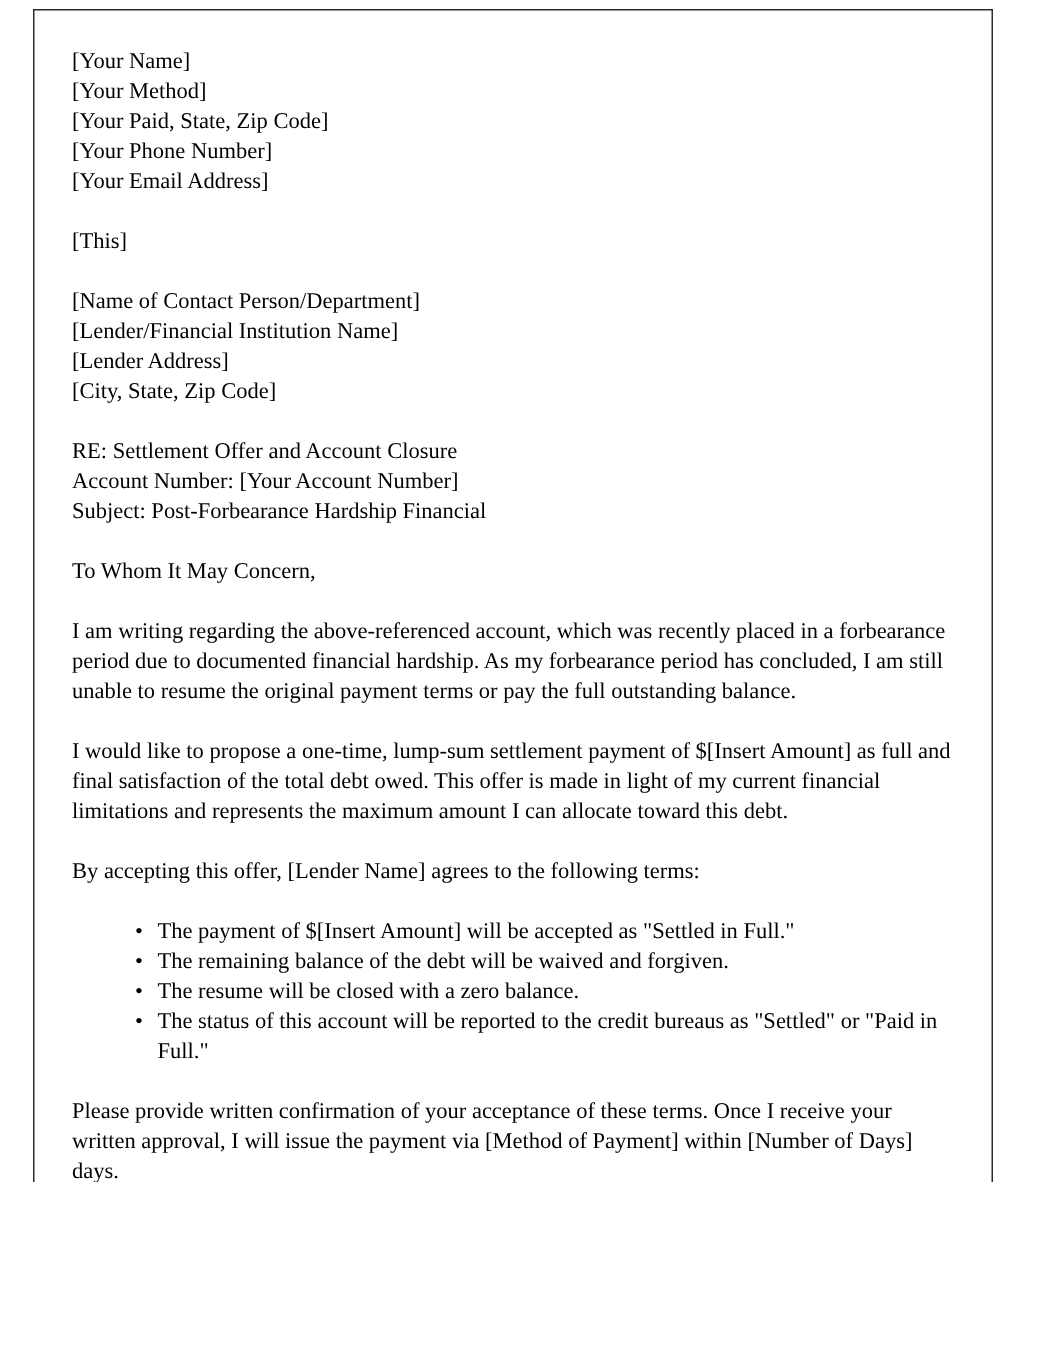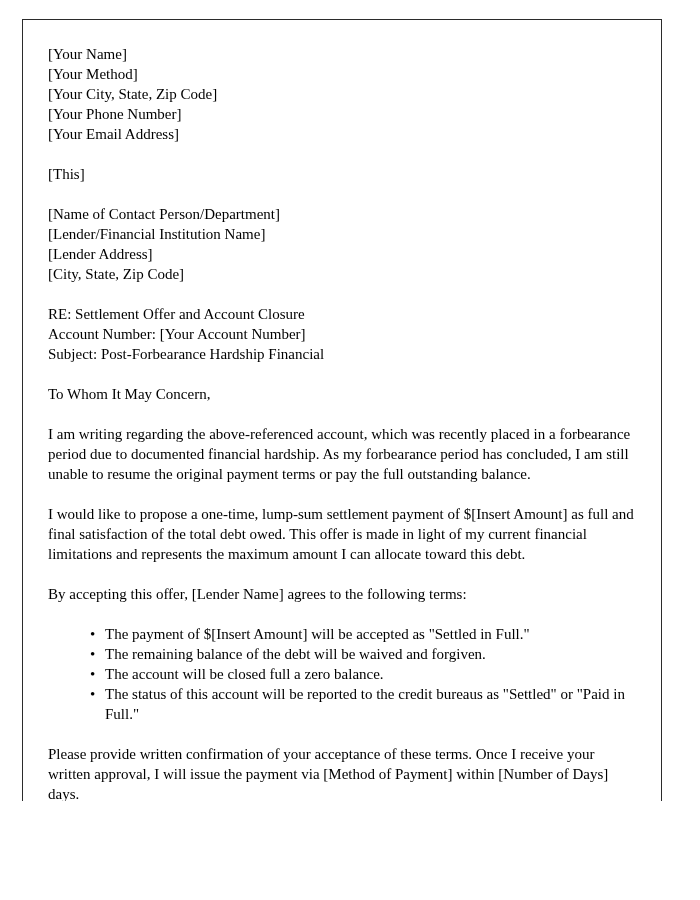--- a/index.html
+++ b/index.html
@@ -21,21 +21,21 @@
     top: 0;
     width: 700px;
     height: 900px;
     background: #ffffff;
   }
 
   
   .letter-page {
     position: absolute;
     left: 22px;
-    top: 19px;
+    top: 6px;
     width: 640px;          
     height: 782px;         
     box-sizing: border-box;
     border-left: 1.4px solid #2b2b2b;
     border-right: 1.4px solid #2b2b2b;
     border-top: 1.4px solid #2b2b2b;
     border-bottom: none;
     background: #ffffff;
     overflow: hidden;
   }
@@ -101,21 +101,21 @@
 <body>
 
 <div id="page-root">
 
   <div class="letter-page">
     <div class="letter-body">
 
       <div class="block">
         <p class="line">[Your Name]</p>
         <p class="line">[Your Method]</p>
-        <p class="line">[Your City, State, Zip Code]</p>
+        <p class="line">[Your Paid, State, Zip Code]</p>
         <p class="line">[Your Phone Number]</p>
         <p class="line">[Your Email Address]</p>
       </div>
 
       <div class="block">
         <p class="line">[This]</p>
       </div>
 
       <div class="block">
         <p class="line">[Name of Contact Person/Department]</p>
@@ -144,21 +144,21 @@
         <li class="bullet-item">
           <span class="bullet-dot">•</span>
           <span>The payment of $[Insert Amount] will be accepted as "Settled in Full."</span>
         </li>
         <li class="bullet-item">
           <span class="bullet-dot">•</span>
           <span>The remaining balance of the debt will be waived and forgiven.</span>
         </li>
         <li class="bullet-item">
           <span class="bullet-dot">•</span>
-          <span>The account will be closed full a zero balance.</span>
+          <span>The resume will be closed with a zero balance.</span>
         </li>
         <li class="bullet-item">
           <span class="bullet-dot">•</span>
           <span>The status of this account will be reported to the credit bureaus as "Settled" or "Paid in Full."</span>
         </li>
       </ul>
 
       <p class="para">Please provide written confirmation of your acceptance of these terms. Once I receive your written approval, I will issue the payment via [Method of Payment] within [Number of Days] days.</p>
 
     </div>

